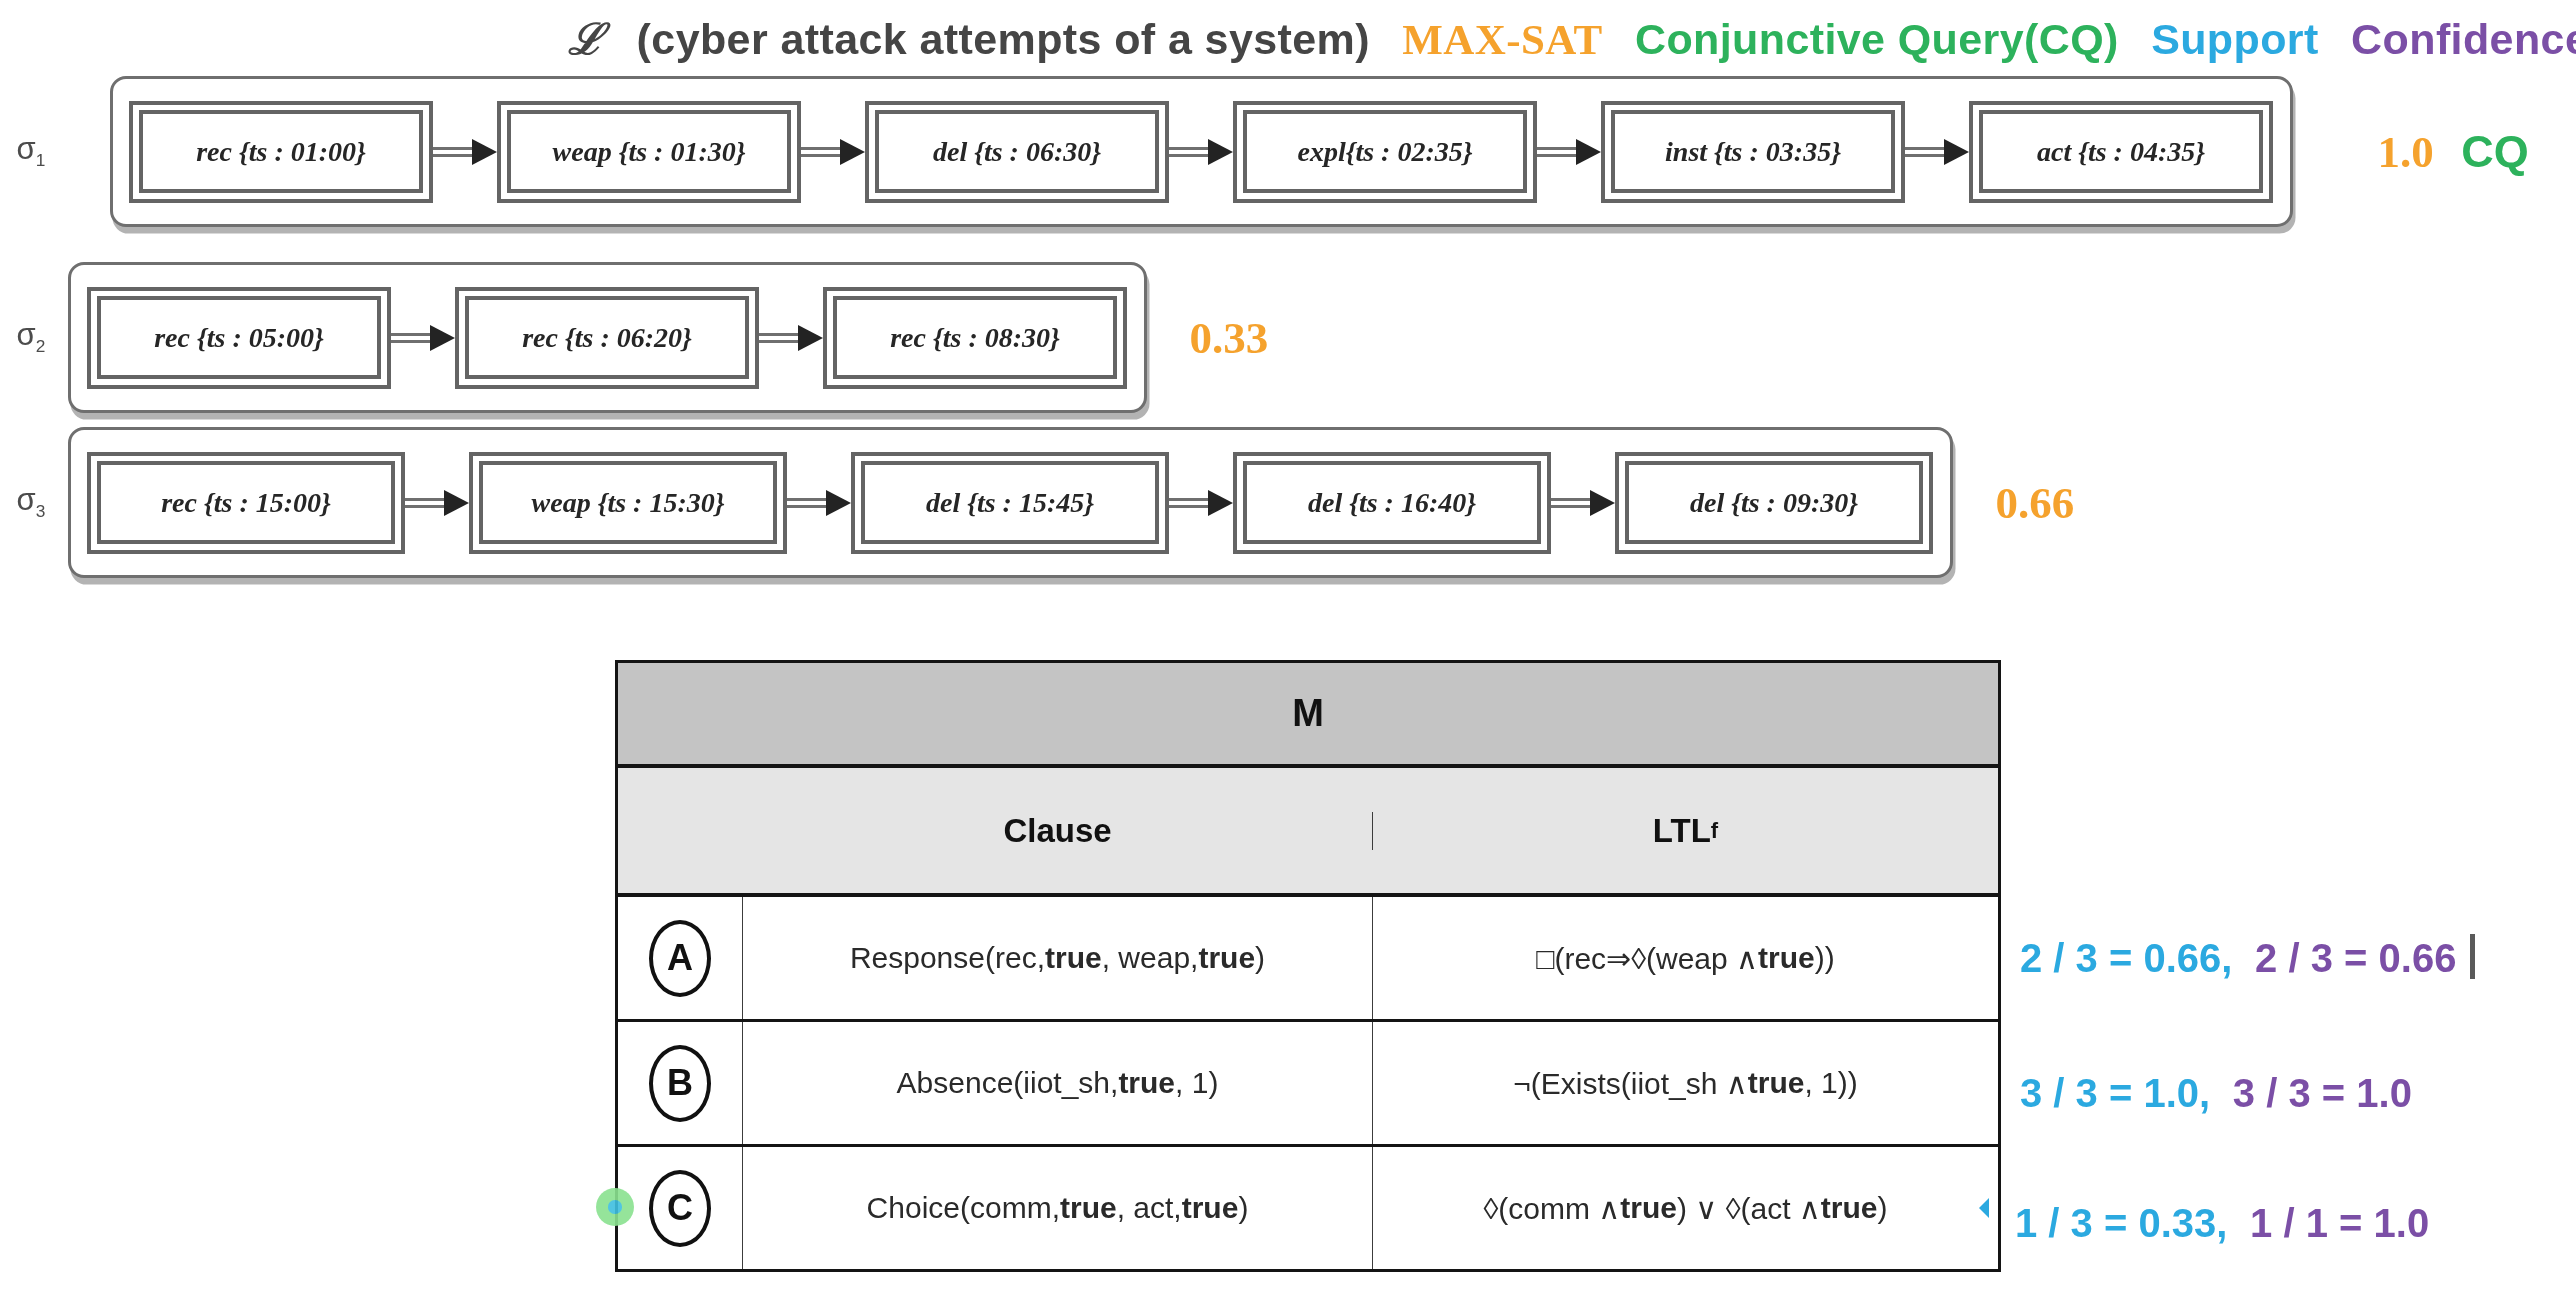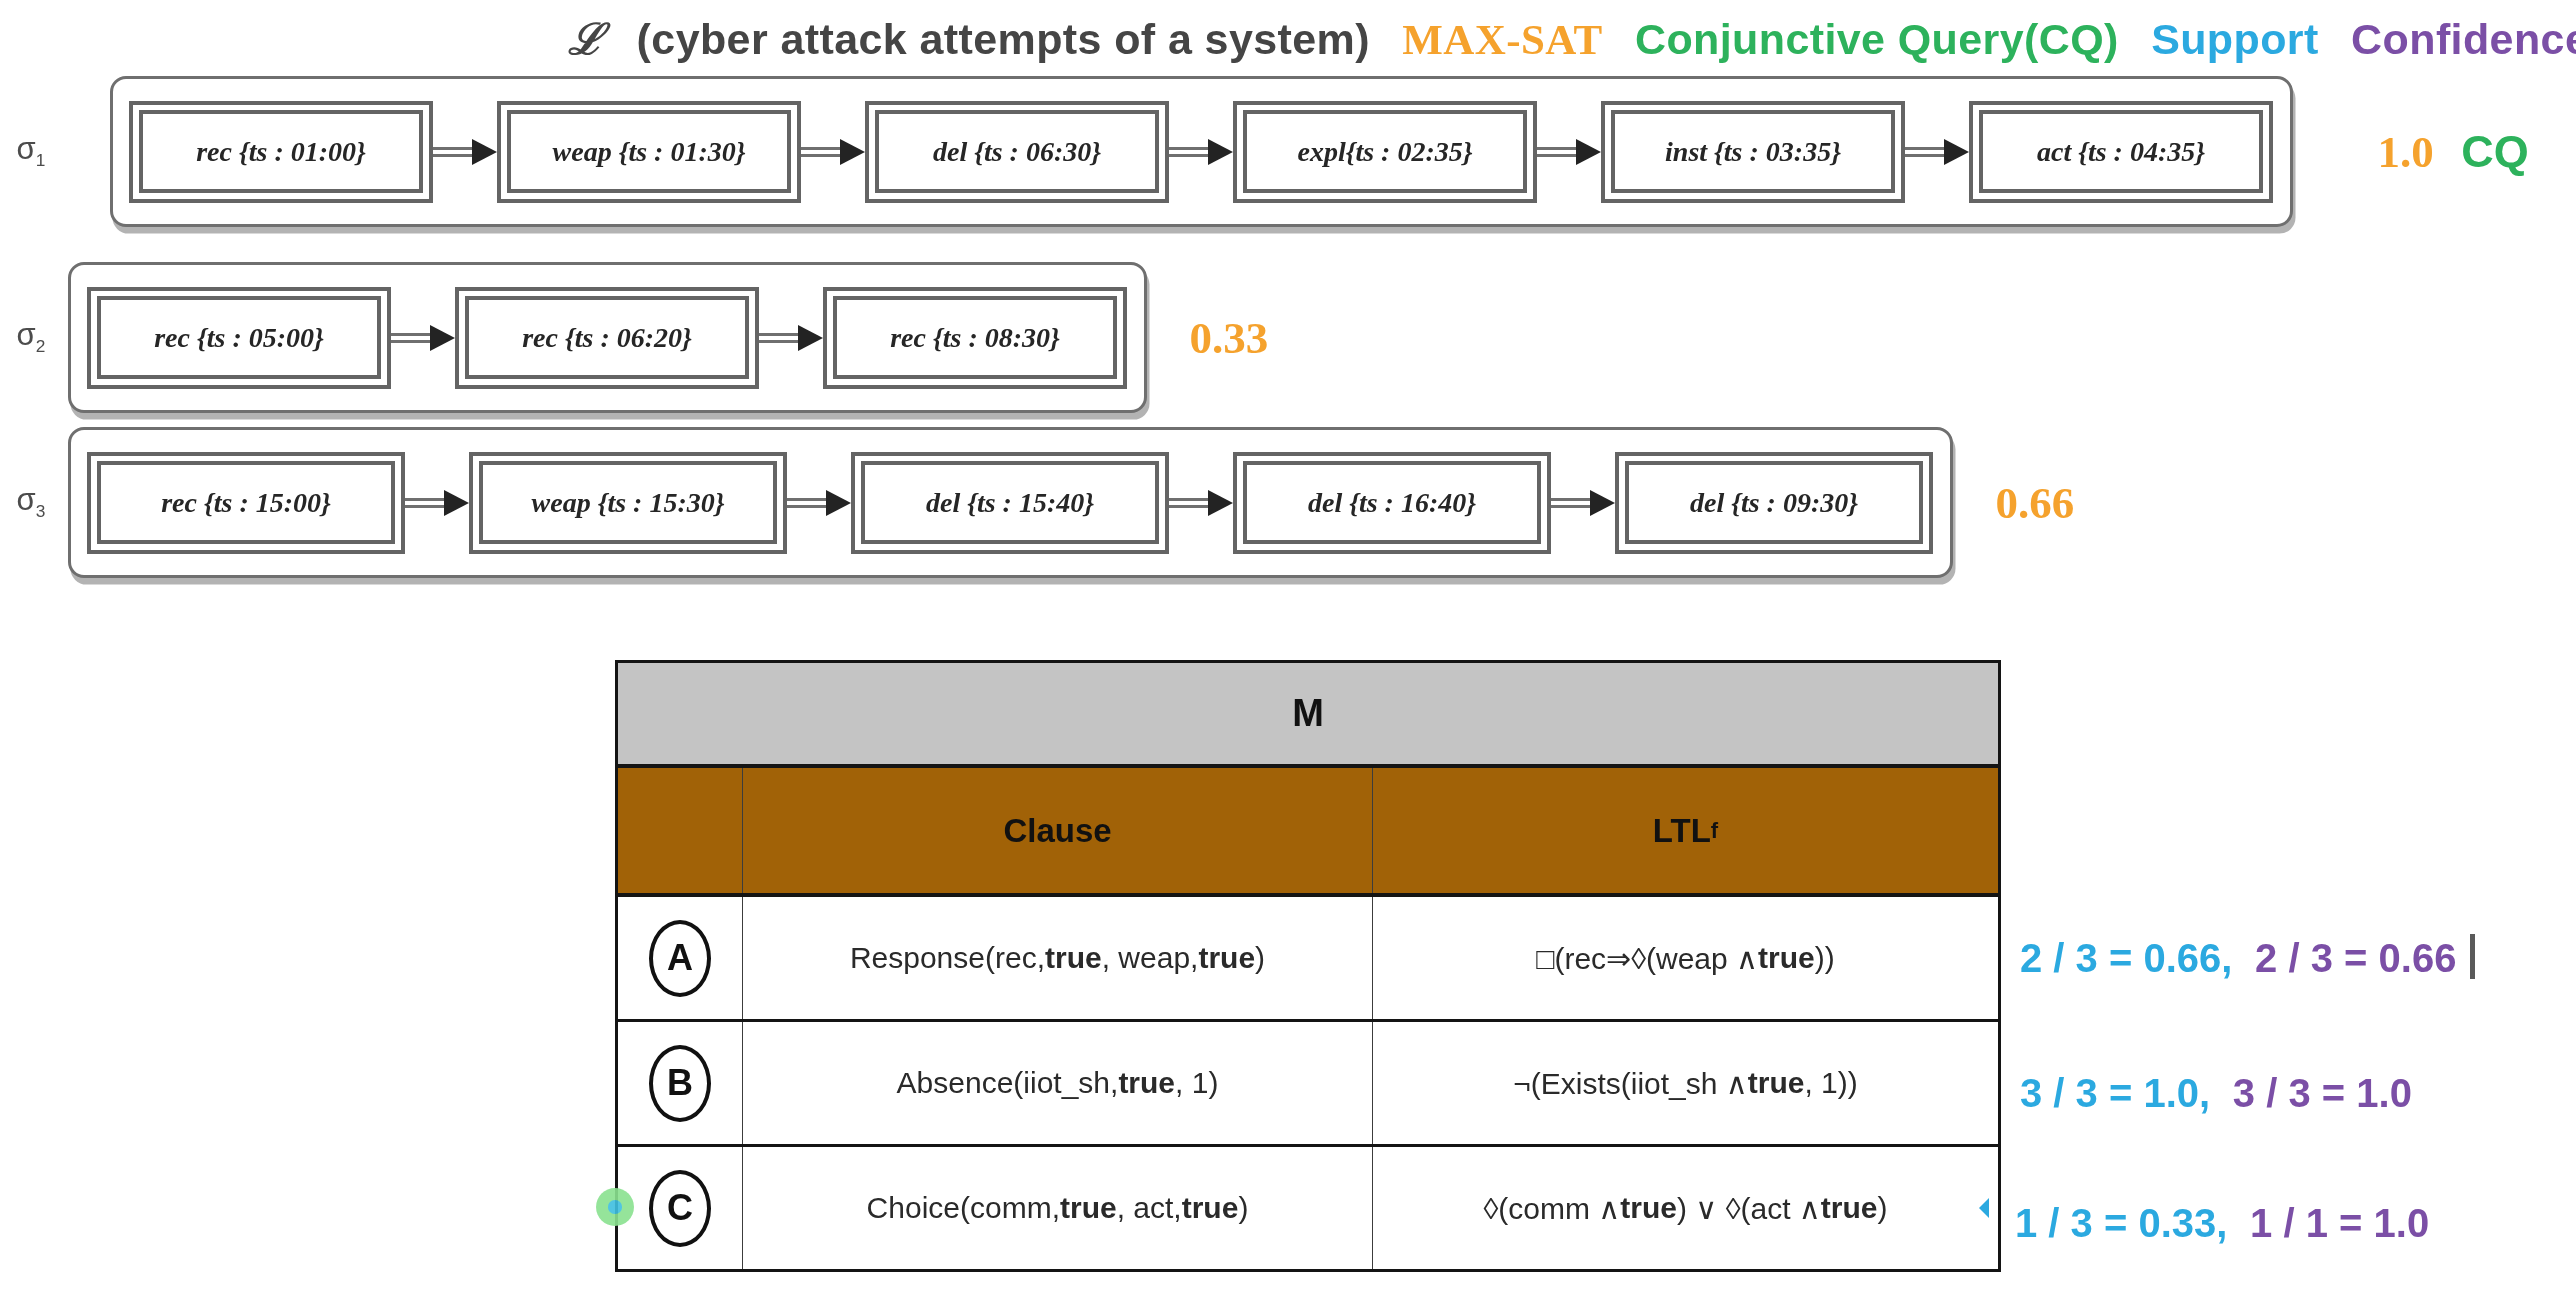--- a/index.html
+++ b/index.html
@@ -65,21 +65,21 @@
   
   .m-table {
     position:absolute; left:615px; top:660px; width:1386px; box-sizing:border-box;
     border:3.3px solid #141414; background:#fff; display:flex; flex-direction:column;
   }
   .m-title-row {
     height:101px; background:#c4c4c4; border-bottom:4.1px solid #141414;
     display:flex; align-items:center; justify-content:center;
     font-size:38px; font-weight:bold; color:#111;
   }
-  .m-hdr-row { height:125px; background:#a16207; border-bottom:4.1px solid #141414; display:flex; }
+  .m-hdr-row { height:125px; background:#e5e5e5; border-bottom:4.1px solid #141414; display:flex;align-items:center; }
   .m-hdr-row .cell {
     display:flex; align-items:center; justify-content:center;
     font-size:33px; font-weight:bold; color:#111; box-sizing:border-box;
   }
   .m-hdr-row sub { font-size:22px; font-weight:bold; line-height:0; }
   .col-id     { width:125px; border-right:1.7px solid #3c3c3c; flex:none; }
   .col-clause { width:630px; border-right:1.7px solid #3c3c3c; flex:none; }
   .col-ltl    { flex:1; }
   .trow { height:122px; display:flex; border-bottom:3.3px solid #141414; background:#fff; }
   .trow:last-child { border-bottom:none; }
@@ -216,21 +216,21 @@
         <span class="head"></span>
       </div>
       <div class="ebox">
         <div class="ebox-in">weap {ts : 15:30}</div>
       </div>
       <div class="arrow">
         <span class="shaft"></span>
         <span class="head"></span>
       </div>
       <div class="ebox">
-        <div class="ebox-in">del {ts : 15:40}</div>
+        <div class="ebox-in">del {ts : 15:45}</div>
       </div>
       <div class="arrow">
         <span class="shaft"></span>
         <span class="head"></span>
       </div>
       <div class="ebox">
         <div class="ebox-in">del {ts : 16:40}</div>
       </div>
       <div class="arrow">
         <span class="shaft"></span>

